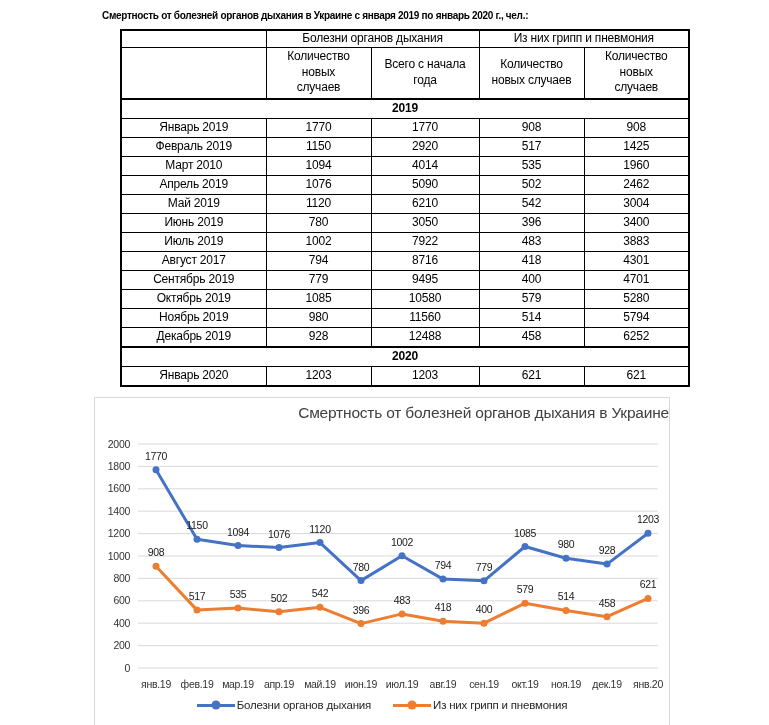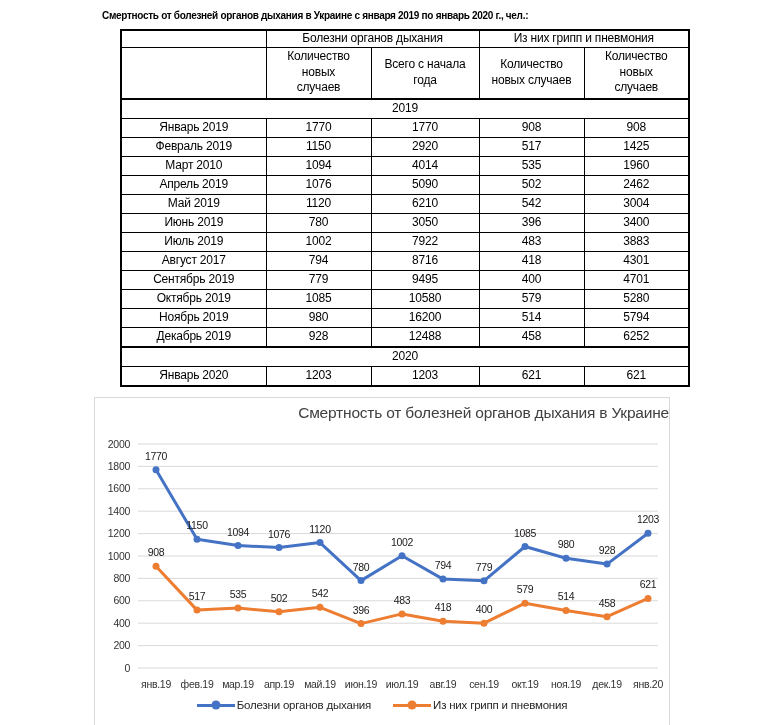--- a/index.html
+++ b/index.html
@@ -19,21 +19,21 @@
     position:absolute; left:120px; top:29px; width:568px;
     border-collapse:collapse; table-layout:fixed;
     font-size:12px; letter-spacing:-0.2px;
   }
   table.data-table { border:2px solid #000; }
   table.data-table td { border:1px solid #000; padding:0 4px; text-align:center; vertical-align:middle; line-height:1.3; overflow:hidden; }
   tr.group-header td { height:15px; }
   tr.sub-header td { height:50px; }
   tr.sub-header td.narrow { padding:0 16px; }
   table.data-table tbody td { height:18px; }
-  tr.year-row td { border-top:2px solid #000; border-bottom:1px solid #000; }
+  tr.year-row td { border-top:2px solid #000; border-bottom:1px solid #000;font-weight:bold; }
   tr.sub-header td { border-bottom:2px solid #000; }
   td.month { text-align:left; padding-left:7px; }
 
   
   .chart-frame {
     position:absolute; left:94px; top:397px; width:576px; height:334px;
     border:1px solid #d9d9d9; border-bottom:none; box-sizing:border-box; background:#fff;
   }
   .chart-title {
     position:absolute; top:6px; left:0; width:100%; text-align:right;
@@ -153,21 +153,21 @@
       <tr>
         <td class="month">Октябрь 2019</td>
         <td>1085</td>
         <td>10580</td>
         <td>579</td>
         <td>5280</td>
       </tr>
       <tr>
         <td class="month">Ноябрь 2019</td>
         <td>980</td>
-        <td>16200</td>
+        <td>11560</td>
         <td>514</td>
         <td>5794</td>
       </tr>
       <tr>
         <td class="month">Декабрь 2019</td>
         <td>928</td>
         <td>12488</td>
         <td>458</td>
         <td>6252</td>
       </tr>

